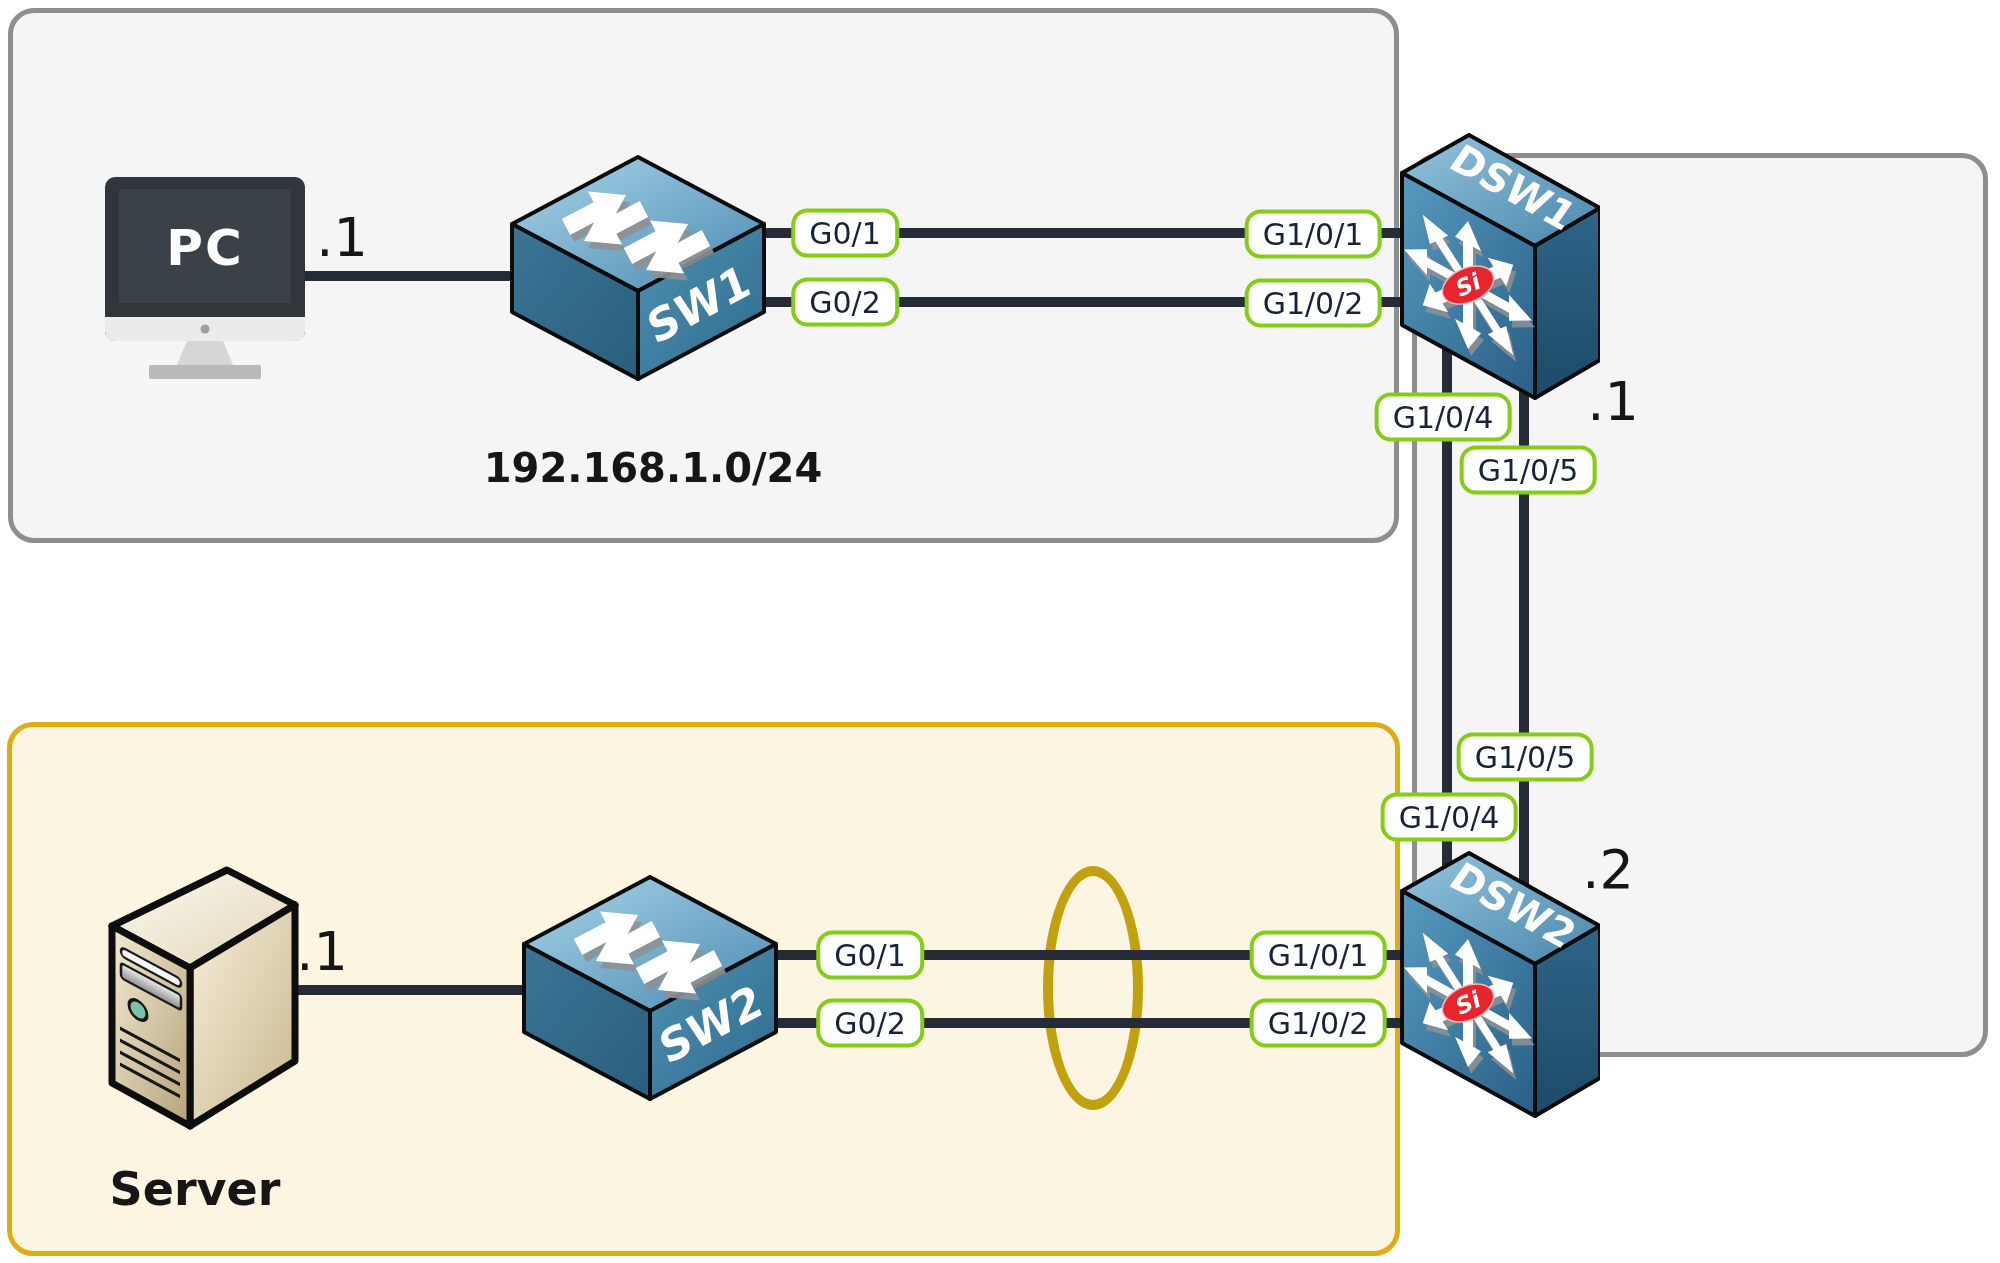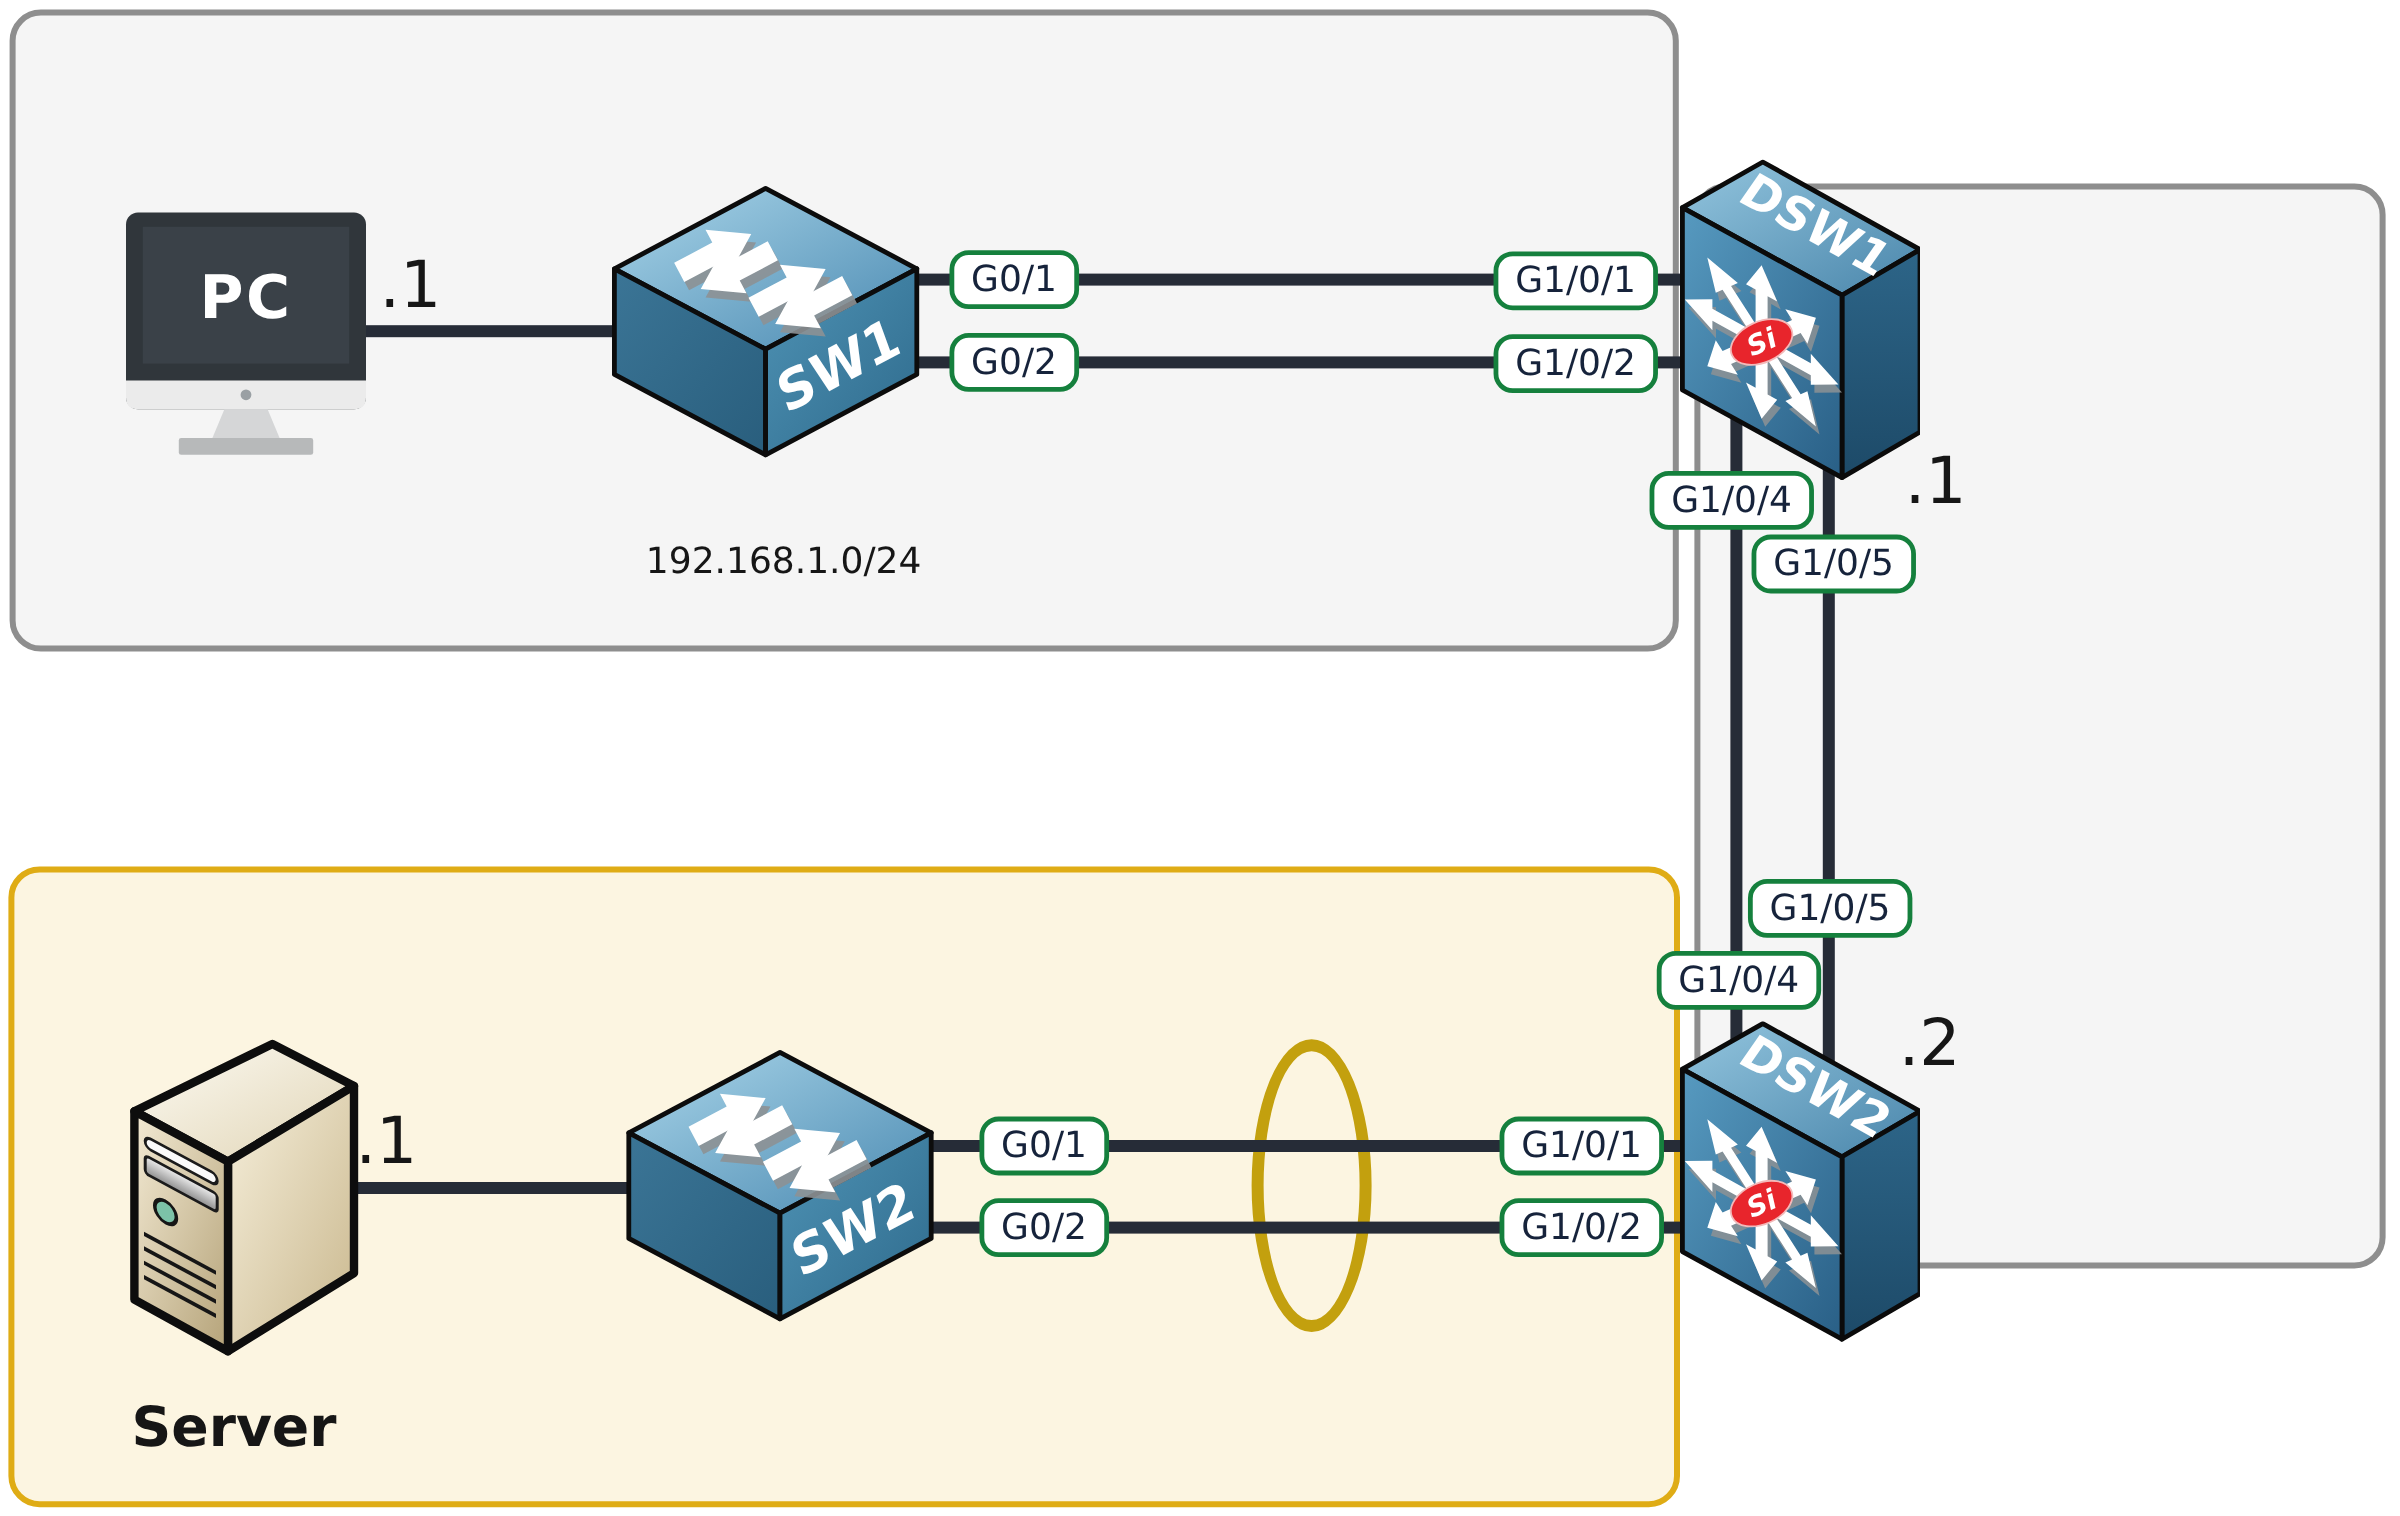--- a/index.html
+++ b/index.html
@@ -12,27 +12,27 @@
   #zone-lan1 { left:8px; top:8px; width:1391px; height:535px; z-index:2; }
   #zone-core { left:1412px; top:153px; width:576px; height:904px; z-index:1; }
   #zone-lan2 { left:7px; top:722px; width:1393px; height:534px; z-index:2; }
 
   .link { position:absolute; background:#262c37; z-index:4; }
 
   .ec-ellipse { position:absolute; left:1043px; top:866px; width:100px; height:244px;
     border:10px solid #c3a00e; border-radius:50%; z-index:3; box-sizing:border-box; }
 
   .port { position:absolute; transform:translate(-50%,-50%); background:#ffffff;
-    border:4px solid #15803d; border-radius:16px; padding:1px 14px; font-size:30px;
+    border:4px solid #84cc16; border-radius:16px; padding:1px 14px; font-size:30px;
     line-height:1.3; font-weight:500; color:#16233b; white-space:nowrap; z-index:7; }
 
   .txt { position:absolute; transform:translate(-50%,-50%); color:#161616;
     white-space:nowrap; z-index:5; }
   .addr { font-size:54px; font-weight:500; }
-  .subnet { font-size:30px; font-weight:400; }
+  .subnet { font-size:40px; font-weight:700; }
   .devname { font-size:46px; font-weight:700; }
 
   .icon { position:absolute; z-index:6; }
 </style>
 </head>
 <body>
 
 <div id="canvas">
 
   <svg width="0" height="0" style="position:absolute" aria-hidden="true">

